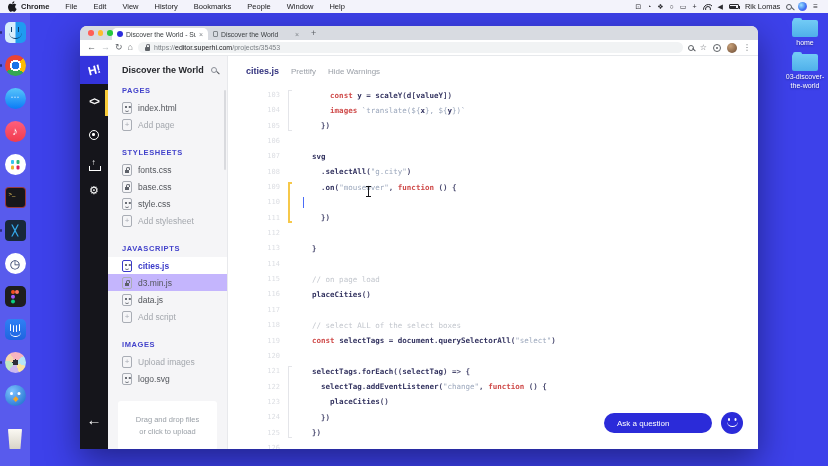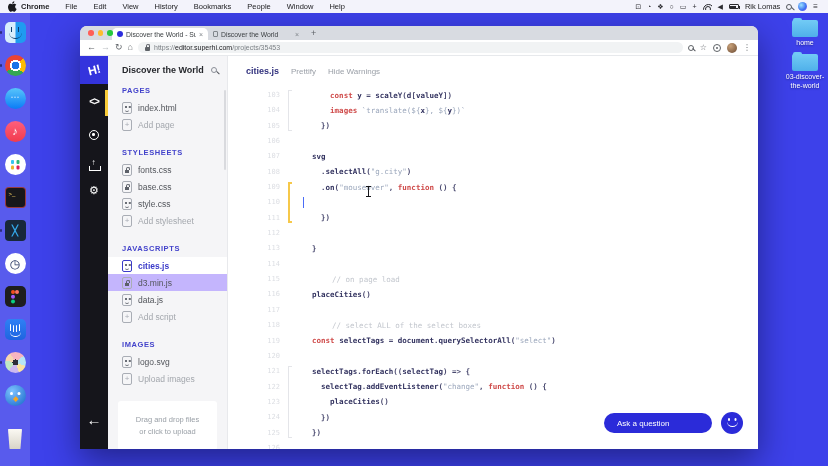--- a/index.html
+++ b/index.html
@@ -148,21 +148,21 @@
   .filename{font-weight:bold;font-size:9px;color:#32327e;}
   .action{font-size:8px;color:#9ba0a8;}
   .codewrap{position:absolute;top:32px;left:0;right:0;bottom:0;}
   .codeline{position:relative;height:15.35px;}
   .lnum{position:absolute;left:28px;top:3px;width:24px;text-align:right;font-family:"DejaVu Sans Mono",monospace;font-size:7px;color:#dcdee3;}
   .ltext{position:absolute;left:75px;top:2.5px;font-family:"DejaVu Sans Mono",monospace;font-size:7.5px;white-space:pre;}
   .tk-kw{color:#cf4a49;font-weight:bold;}
   .tk-id{color:#32325f;font-weight:bold;}
   .tk-pun{color:#4a4a70;font-weight:bold;}
   .tk-str{color:#9aa6bb;}
-  .tk-cmt{color:#c2c6cd;margin-left:20px;}
+  .tk-cmt{color:#c2c6cd;}
   .caret{position:absolute;left:75px;top:2px;width:1.2px;height:11px;background:#4a6cf7;}
   .gbracket{position:absolute;left:60px;width:4px;}
   .gb-yellow{border-left:2px solid #f6c84a;border-top:2px solid #f6c84a;border-bottom:2px solid #f6c84a;}
   .gb-grey{border-left:1px solid #e4e5e9;border-top:1px solid #e4e5e9;border-bottom:1px solid #e4e5e9;}
 
   
   .ask{position:absolute;left:604px;top:413px;width:108px;height:20px;border-radius:10px;background:#2b2bd9;color:#fff;
     font-size:8px;display:flex;align-items:center;padding-left:13px;z-index:60;}
   .smiley{position:absolute;left:721px;top:412px;width:22px;height:22px;border-radius:50%;background:#2b2bd9;z-index:60;}
   .smiley::before{content:"";position:absolute;left:6.5px;top:6px;width:2.6px;height:3.2px;border-radius:50%;background:#fff;box-shadow:6.5px 0 0 #fff;}
@@ -383,27 +383,27 @@
                 <span class="fileicon fi-smile"></span>
                 <span class="lbl">data.js</span>
               </div>
               <div class="sb-item muted">
                 <span class="fileicon fi-plus"></span>
                 <span class="lbl">Add script</span>
               </div>
             </div>
             <div class="sb-section">
               <div class="sb-header">IMAGES</div>
+              <div class="sb-item muted">
+                <span class="fileicon fi-plus"></span>
+                <span class="lbl">Upload images</span>
+              </div>
               <div class="sb-item">
                 <span class="fileicon fi-smile"></span>
                 <span class="lbl">logo.svg</span>
-              </div>
-              <div class="sb-item muted">
-                <span class="fileicon fi-plus"></span>
-                <span class="lbl">Upload images</span>
               </div>
             </div>
           </div>
         <div class="dropzone">
           <div>Drag and drop files</div>
           <div>or click to upload</div>
         </div>
         <div class="sb-scroll"></div>
       </div>
 

